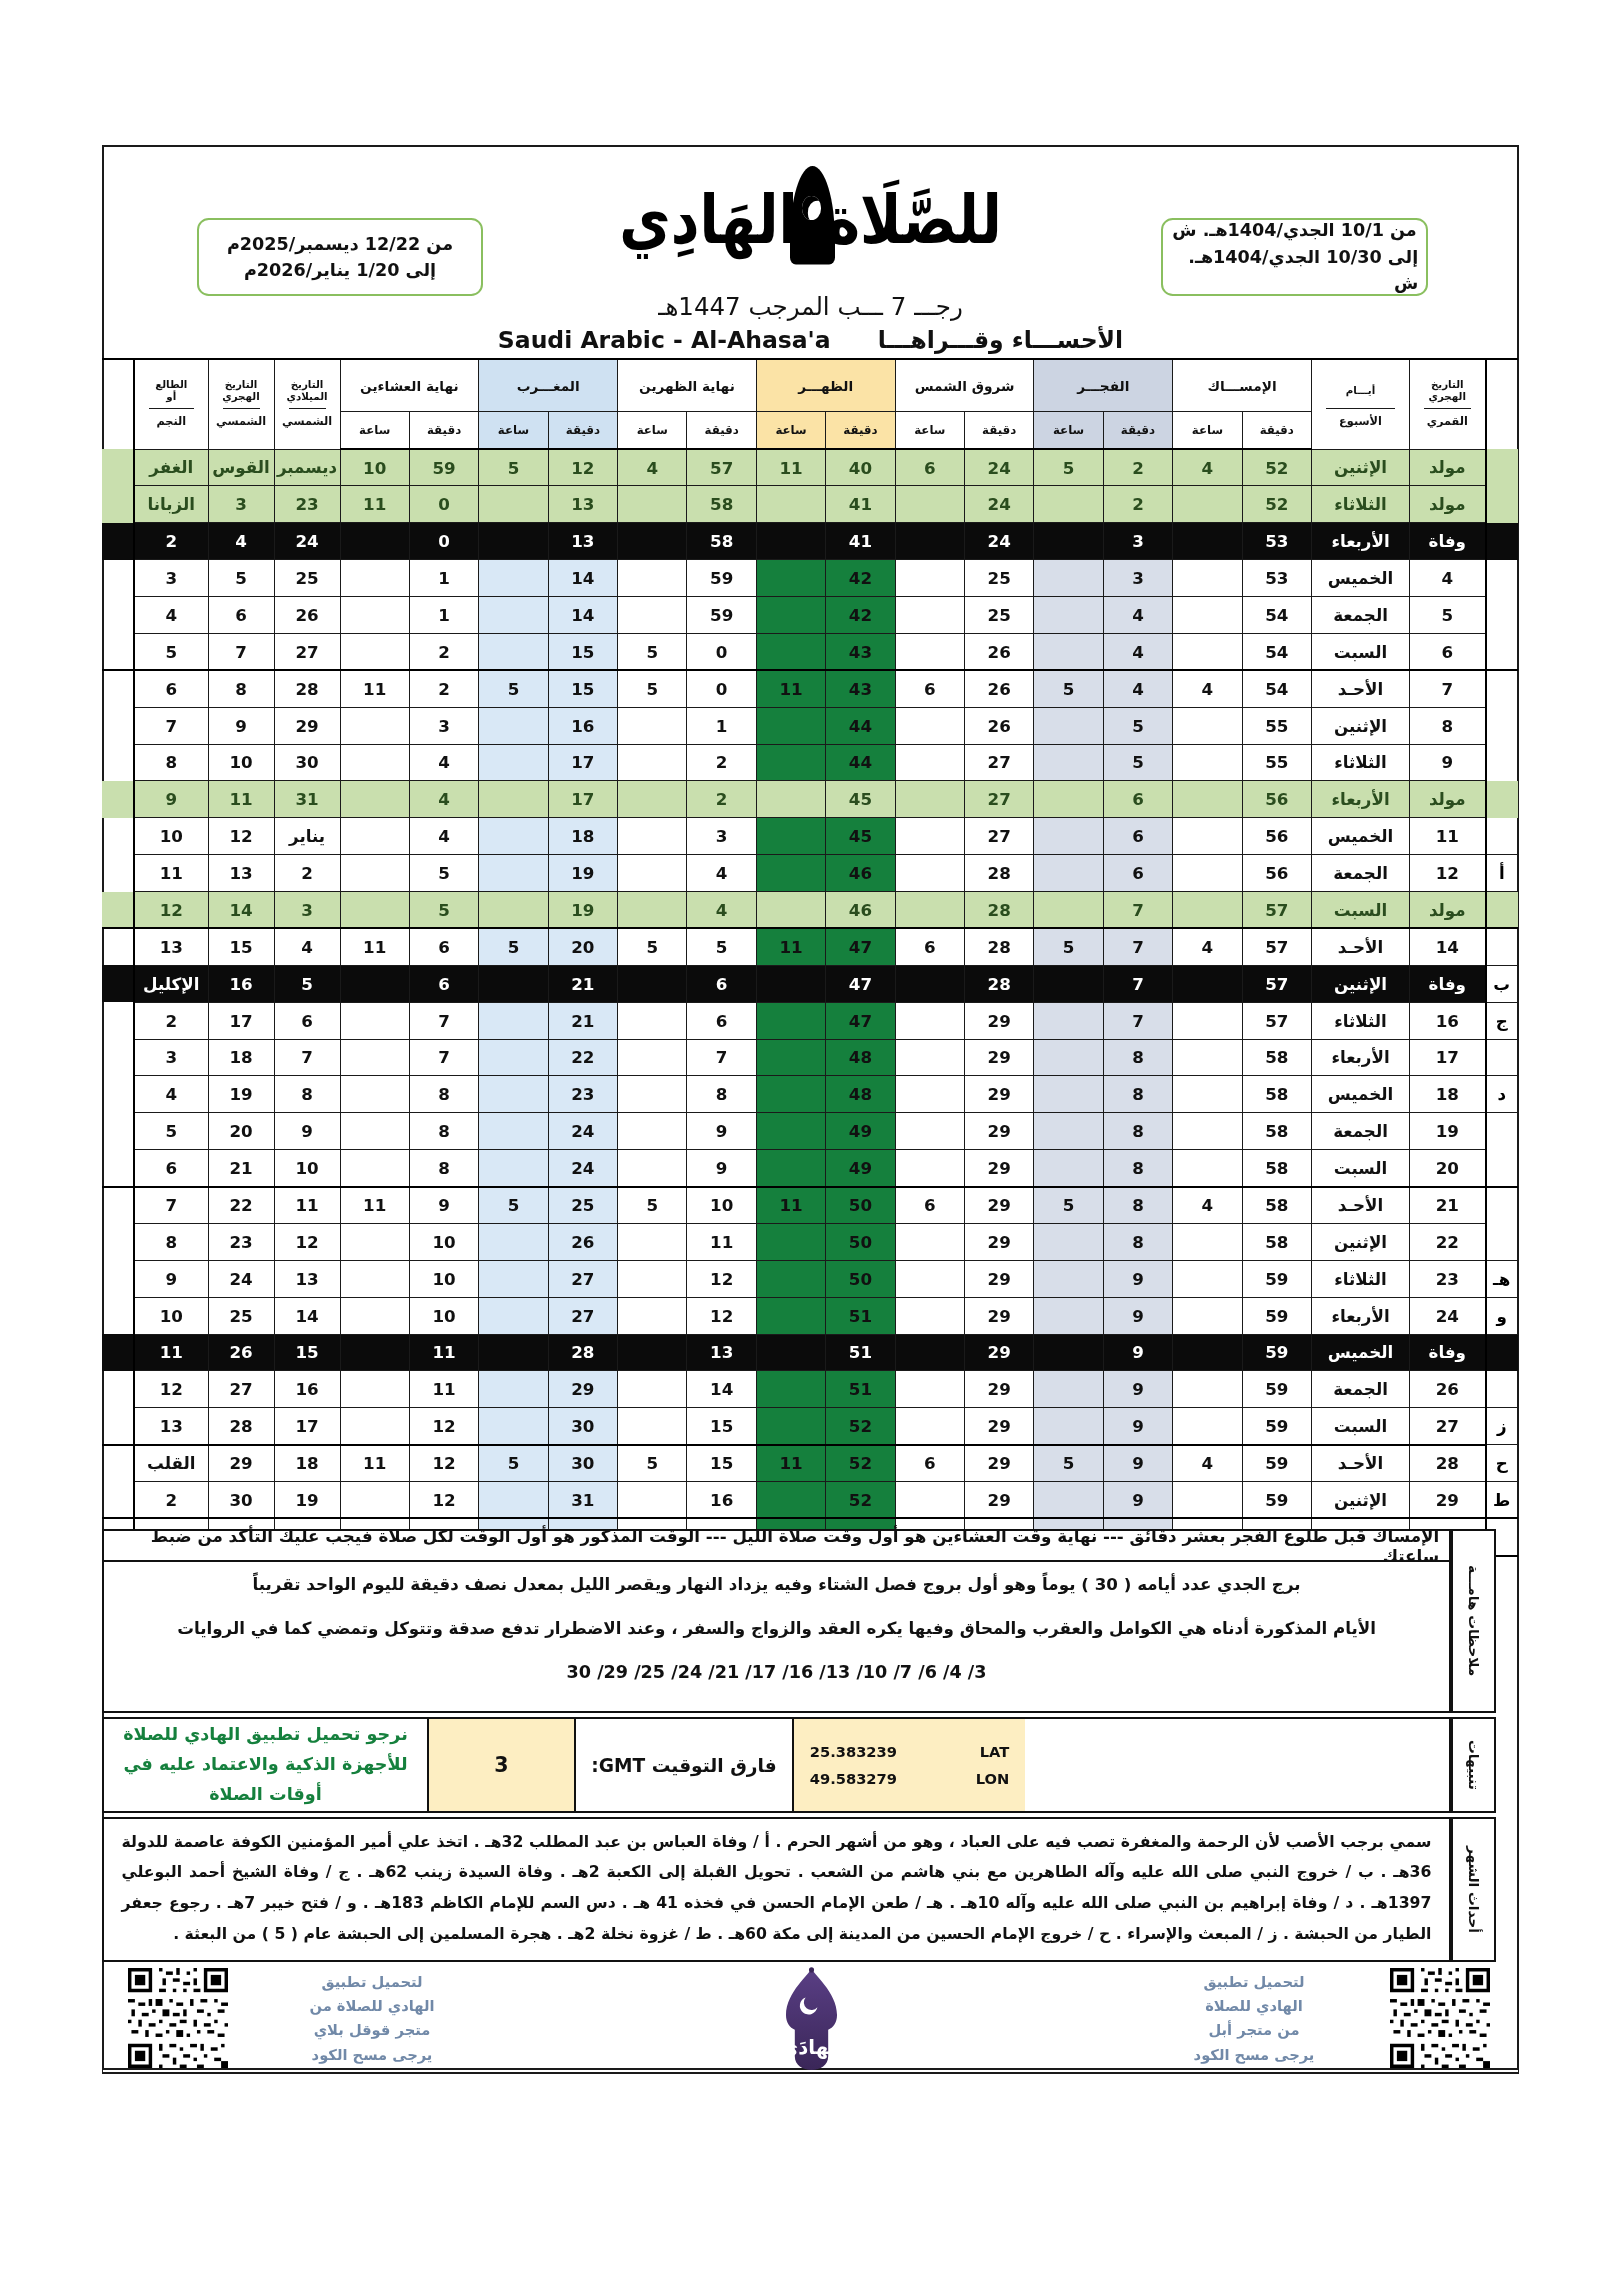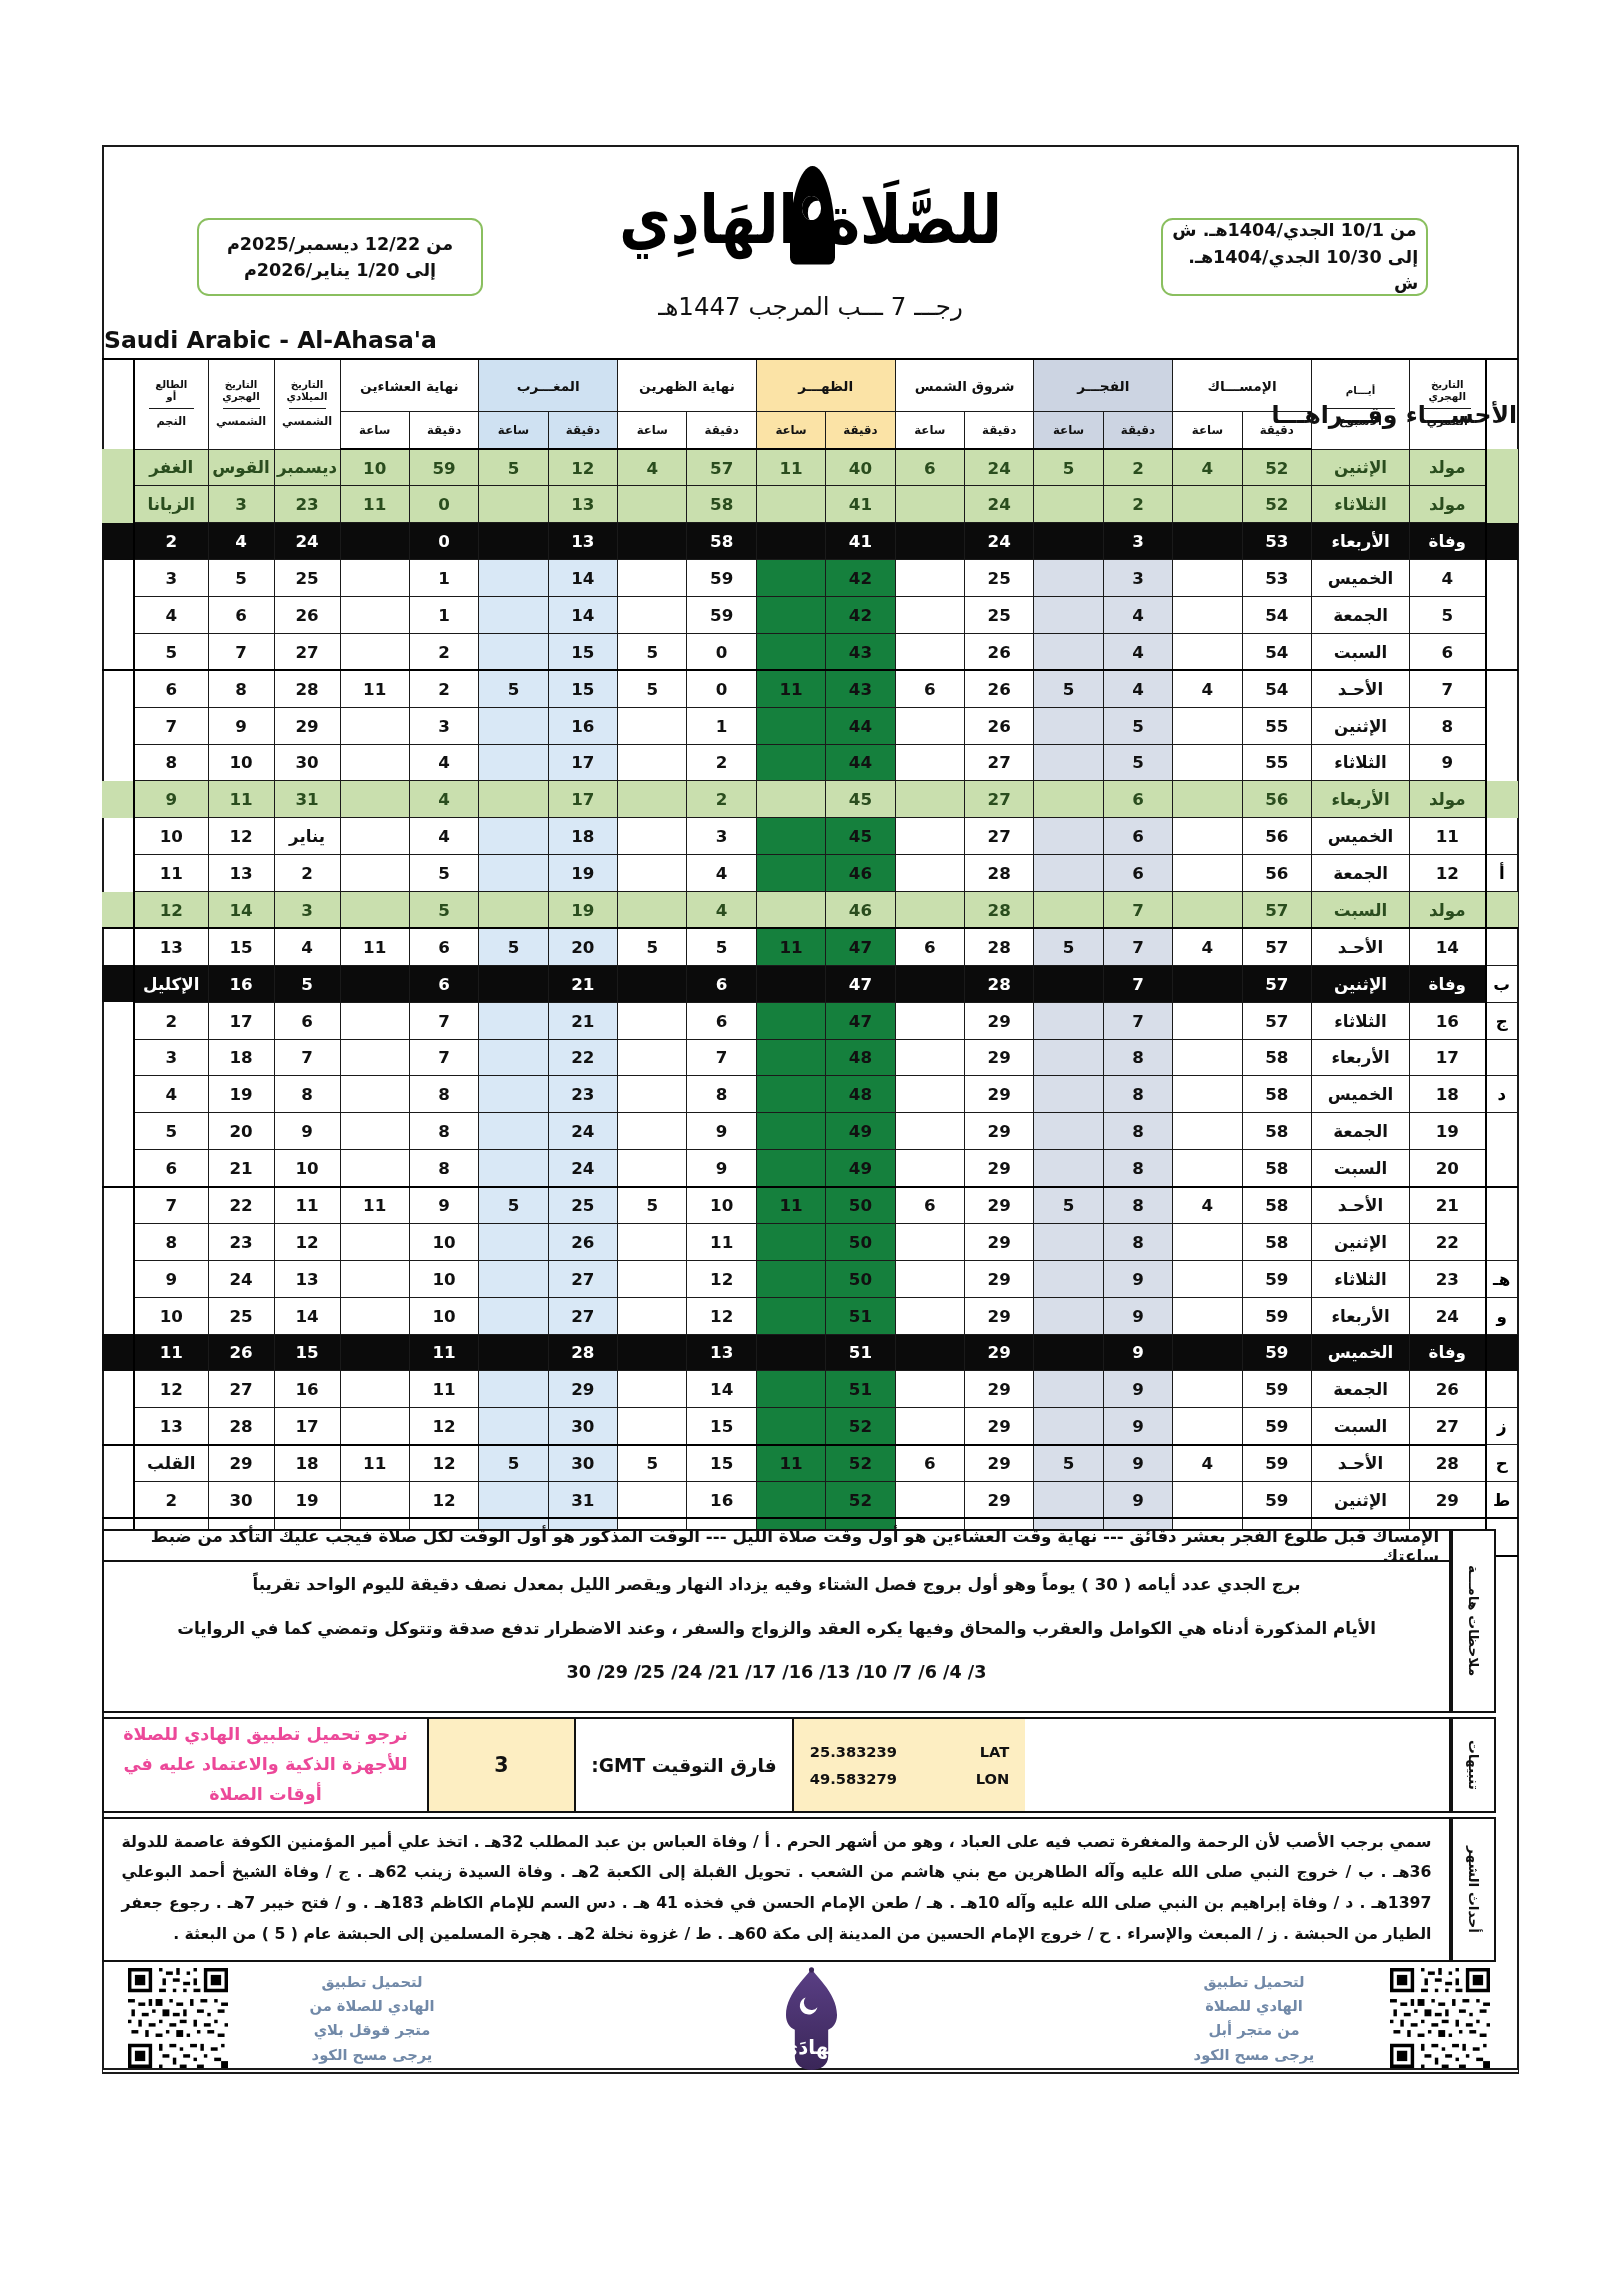--- a/index.html
+++ b/index.html
@@ -31,21 +31,21 @@
   .logo-callig .dome i {
     position:absolute; left:11.8px; top:25.5px; width:19.6px; height:19.6px; border-radius:50%;
     background:#fff; box-shadow:5.9px 3.9px 0 0 #000 inset;
   }
   .month-line {
     position:absolute; top:145px; left:0; width:100%; text-align:center;
     font-size:24.5px; font-weight:normal; direction:rtl;
   }
   .biline {
     position:absolute; top:179px; left:0; width:100%; display:flex; justify-content:center; gap:47px;
-    font-size:23.5px; font-weight:bold;flex-direction:column;
+    font-size:23.5px; font-weight:bold;
   }
   .biline .ar { direction:rtl; }
   
   table.ptable {
     position:absolute; top:211px; left:-2px; width:1416px; height:1170px;
     border-collapse:collapse; table-layout:fixed; text-align:center; font-weight:bold;
   }
   .ptable th, .ptable td { border:1.5px solid #1a1a1a; padding:0; vertical-align:middle; }
   .ptable col.w-gut  { width:32px; }
   .ptable col.w-star { width:74px; }
@@ -88,21 +88,21 @@
   .notes-box { top:1382px; height:184px; }
   .notes-box .n1 { height:31px; border-bottom:2px solid #111; display:flex; align-items:center;
                    justify-content:center; font-size:16.7px; font-weight:bold; direction:rtl; padding:0 9.8px; }
   .notes-box .nline { height:44px; display:flex; align-items:center; justify-content:center;
                       font-size:16.7px; font-weight:bold; direction:rtl; padding:0 9.8px; }
   .notes-box .ndays { height:44px; display:flex; align-items:center; justify-content:center;
                       font-size:17.6px; font-weight:bold; direction:ltr; }
   .alerts-box { top:1570px; height:96px; display:flex; }
   .alerts-box .cell { border-right:2px solid #111; display:flex; align-items:center; justify-content:center; }
   .alerts-box .cell:last-child { border-right:none; }
-  .a-app { width:325px; font-size:17.6px; font-weight:bold; color:#ec4899; direction:rtl;
+  .a-app { width:325px; font-size:17.6px; font-weight:bold; color:#15803d; direction:rtl;
            text-align:center; padding:0 13.7px; line-height:1.7; }
   .a-gmtv { width:147px; background:#fdeec2; font-size:20.6px; font-weight:bold; }
   .a-gmtl { width:218px; font-size:18.6px; font-weight:bold; direction:rtl; }
   .a-coord { width:231px; background:#fdeec2; flex-direction:column; justify-content:center; gap:9.8px;
              font-size:14.7px; font-weight:bold; }
   .a-coord .cr { width:100%; display:flex; direction:ltr; justify-content:space-between; padding:0 15.7px; }
   .a-note { flex:1; font-size:16.7px; font-weight:bold; direction:rtl; text-align:center; padding:0 7.8px; }
   .vlab.v-notes  { top:1382px; height:184px; }
   .vlab.v-alerts { top:1570px; height:96px; }
   .vlab.v-events { top:1670px; height:145px; }

